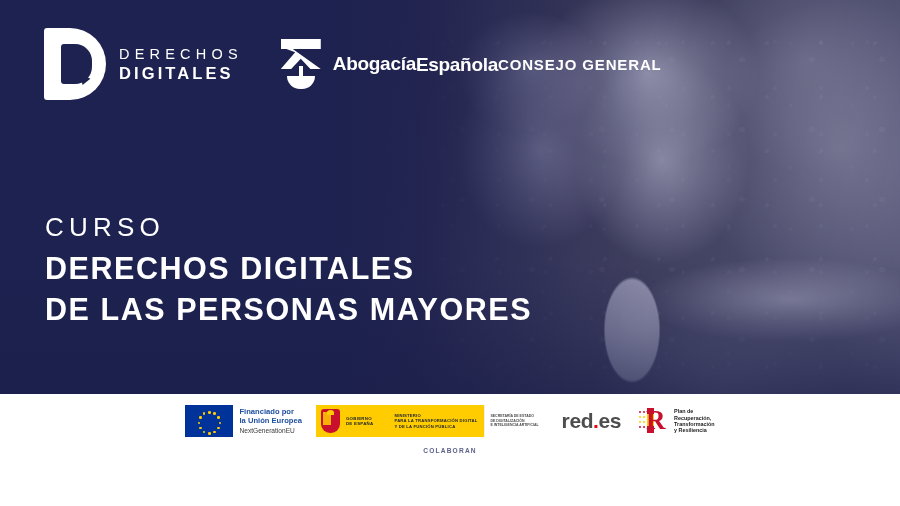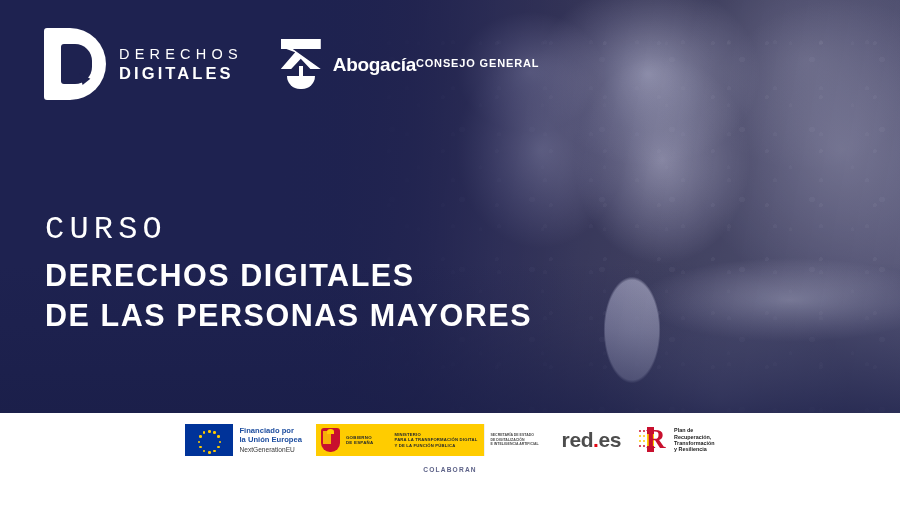--- a/index.html
+++ b/index.html
@@ -160,35 +160,34 @@
     border-radius:0 0 15px 15px;
   }
   .ab-mark .scale-stem {
     position:absolute; left:20px; bottom:13px;
     width:4px; height:12px;
     background:#ffffff;
   }
   .ab-words { display:flex; flex-direction:row; line-height:1.0; }
   .ab-l1, .ab-l2 { color:#ffffff; font-size:19px; font-weight:700; letter-spacing:-.3px; }
   .ab-l2 { margin-top:1px; }
-  .ab-l3 { color:#ffffff; font-size:11px; font-weight:700; letter-spacing:.85px; margin-top:3px; }
+  .ab-l3 { color:#ffffff; font-size:15px; font-weight:700; letter-spacing:.85px; margin-top:3px; }
 
   
   .headline {
     position:absolute;
     left:45px; top:213px;
     z-index:6;
   }
   .kicker {
     color:#ffffff;
-    font-size:32px;
+    font-size:26px;
     font-weight:400;
     letter-spacing:5.2px;
     line-height:1.08;
-    font-family:Liberation Mono, monospace;
   }
   .title-l1, .title-l2 {
     color:#ffffff;
     font-size:30.5px;
     font-weight:700;
     letter-spacing:1.55px;
     line-height:1.33;
     white-space:nowrap;
   }
   .title-l1 { margin-top:7px; }
@@ -201,21 +200,21 @@
     font-weight:400;
     letter-spacing:1.35px;
     white-space:nowrap;
     z-index:6;
     text-shadow:0 1px 3px rgba(20,22,60,.55);
   }
 
   
   .footer {
     position:absolute;
-    left:0; top:413px;
+    left:0; top:394px;
     width:900px; height:79px;
     background:#ffffff;
     display:flex;
     flex-direction:column;
     align-items:center;
   }
 
   .funders {
     display:flex;
     align-items:center;
@@ -358,20 +357,21 @@
       <div class="logo-sep"></div>
 
       <div class="ab-logo">
         <div class="ab-mark">
           <div class="scale-top"></div>
           <div class="scale-stem"></div>
           <div class="scale-bowl"></div>
         </div>
         <div class="ab-words">
           <span class="ab-l1">Abogacía</span>
+          <span class="ab-l2">Española</span>
           <span class="ab-l3">CONSEJO GENERAL</span>
         </div>
       </div>
     </div>
 
     <div class="headline">
       <div class="kicker">CURSO</div>
       <div class="title-l1">DERECHOS DIGITALES</div>
       <div class="title-l2">DE LAS PERSONAS MAYORES</div>
     </div>

